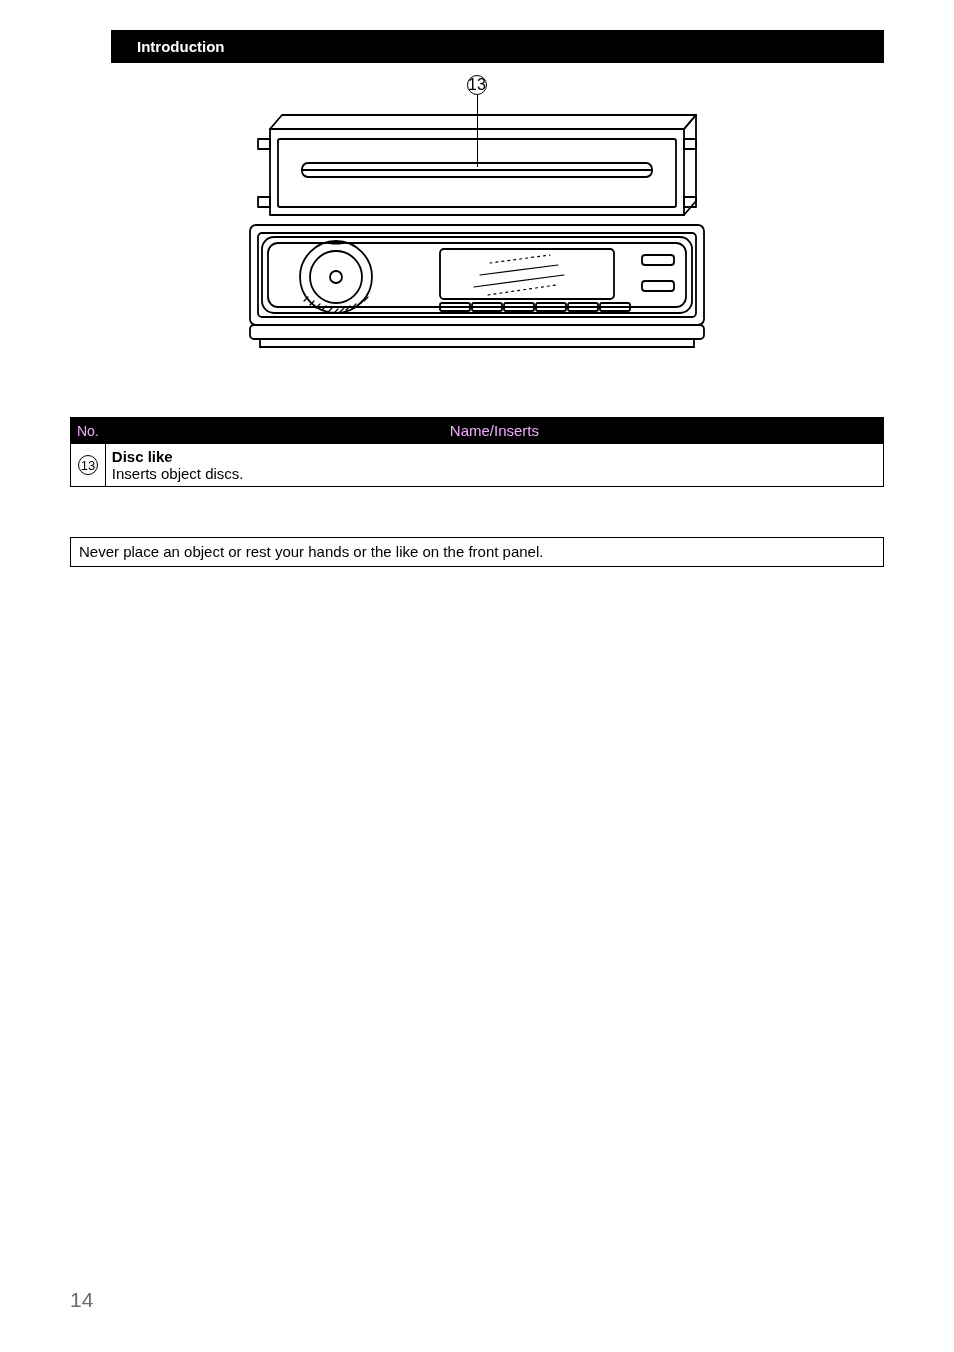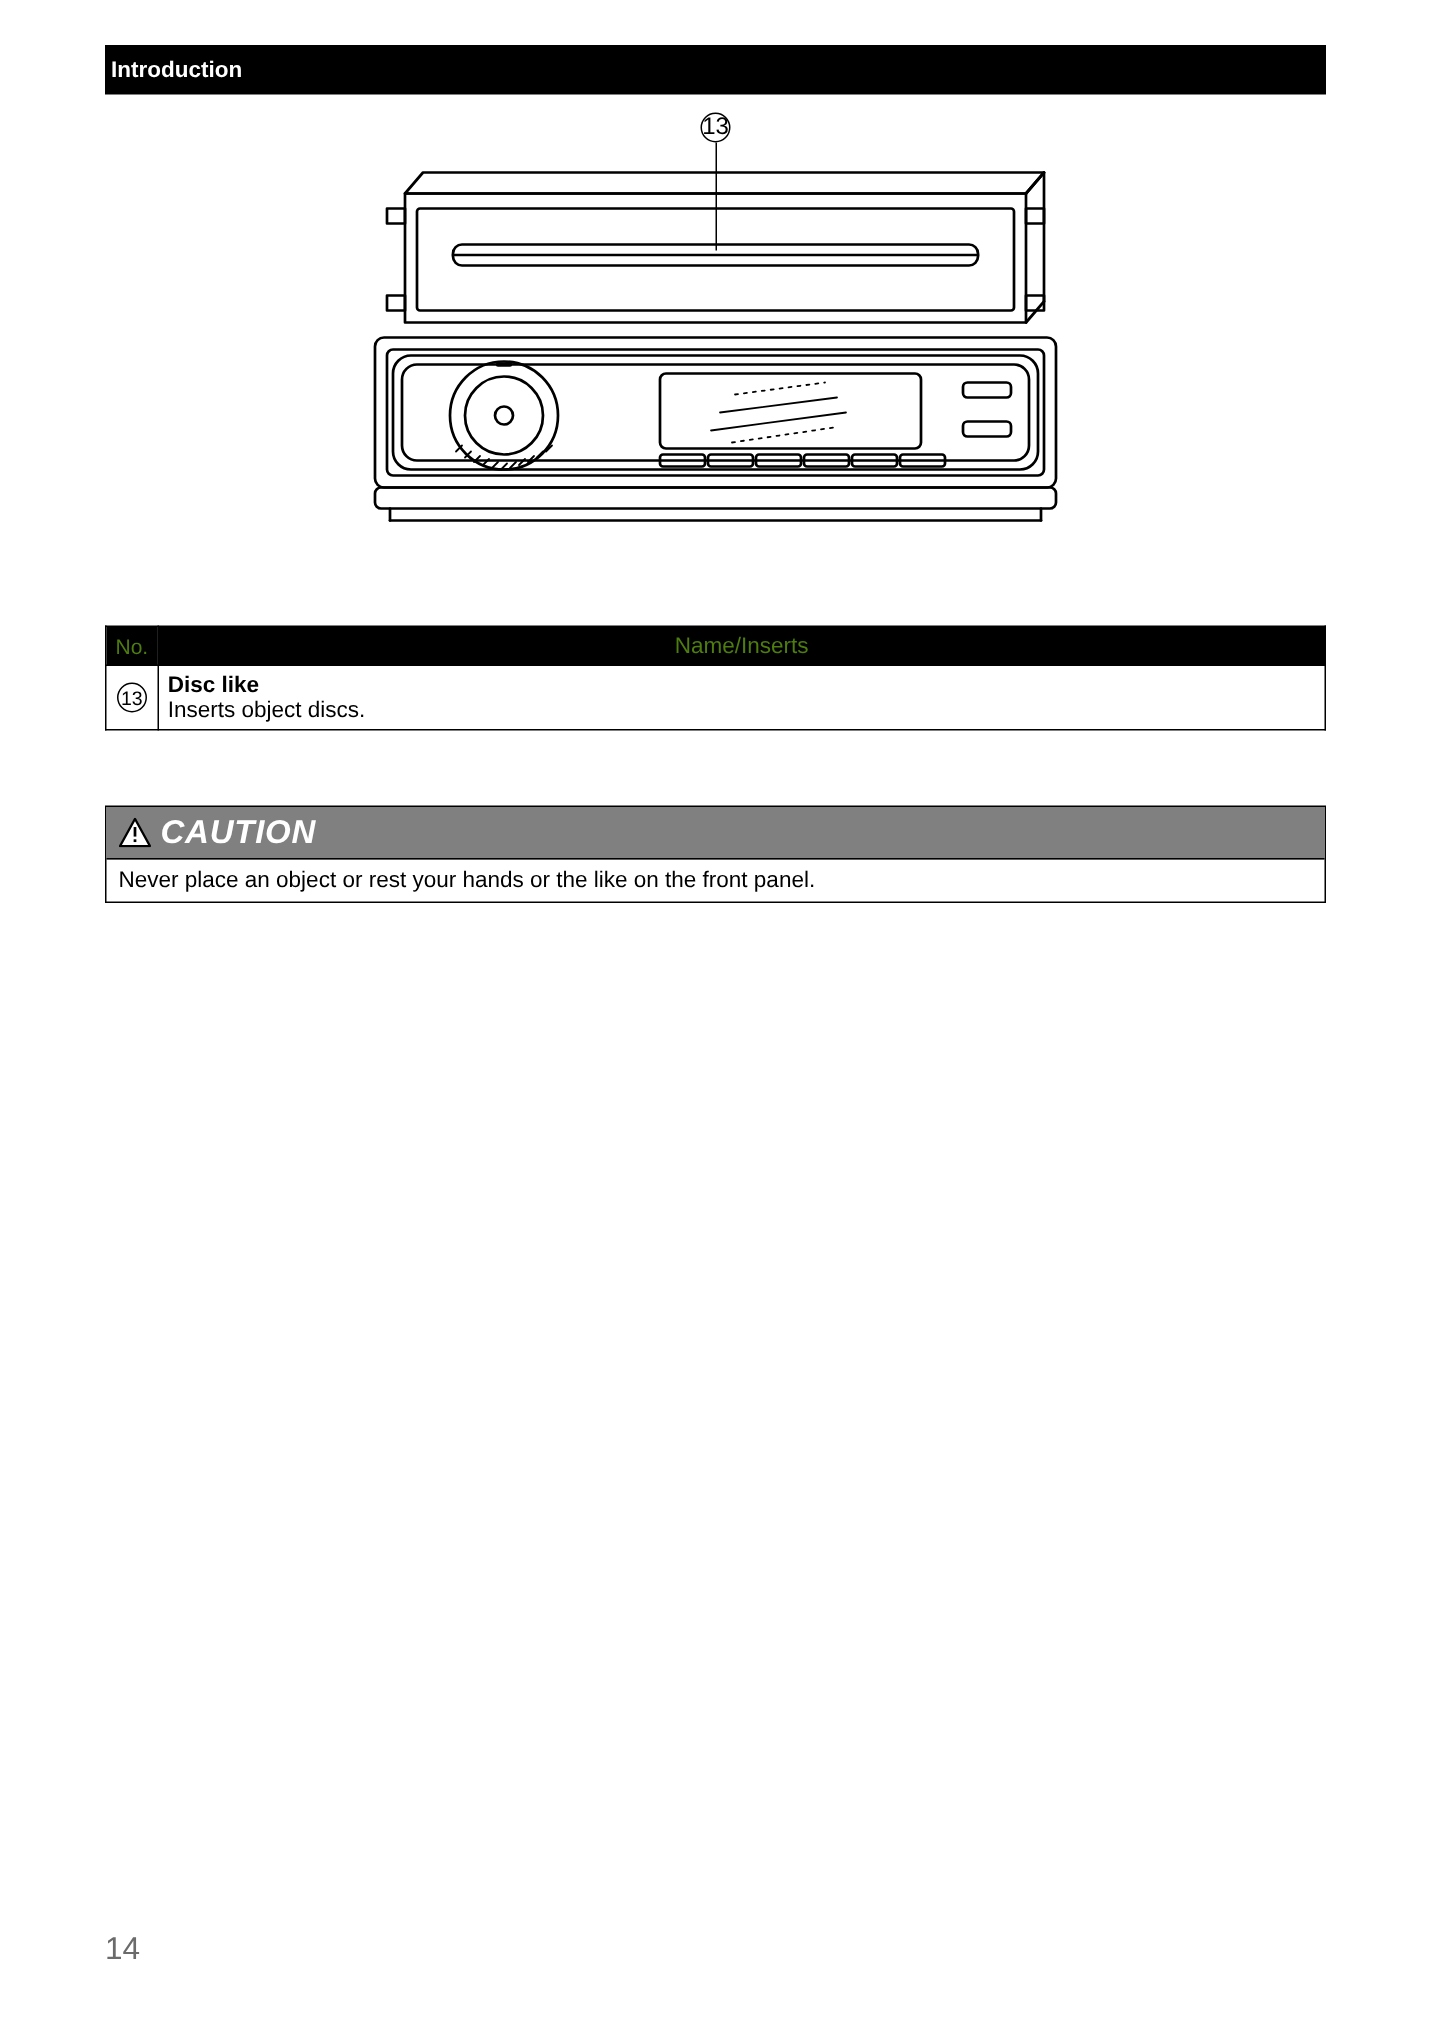--- a/index.html
+++ b/index.html
@@ -7,22 +7,23 @@
     font-family: Arial, Helvetica, sans-serif;
     background: #fff;
     width: 954px;
     height: 1352px;
     position: relative;
     padding: 30px 70px 40px 70px;
   }
   .header-band {
     background: #000;
     color: #fff;
-    padding: 8px 4px;
+    padding: 8px 26px;
     margin-bottom: 12px;
+    margin-left: 41px;
   }
   .header-title {
     font-weight: bold;
     font-size: 15px;
   }
   .diagram-wrap {
     width: 100%;
     display: flex;
     justify-content: center;
     margin: 0 0 42px 0;
@@ -67,21 +68,21 @@
 
   
   table.parts {
     width: 100%;
     border-collapse: collapse;
     border: 1px solid #000;
     font-size: 15px;
   }
   table.parts thead th {
     background: #000;
-    color: #4d7c0f;
+    color: #f0abfc;
     font-weight: normal;
     padding: 4px 6px;
     border: 1px solid #000;
   }
   table.parts thead th.no-col { width: 34px; font-size: 14px; }
   table.parts td {
     border: 1px solid #000;
     padding: 4px 6px;
     vertical-align: middle;
   }
@@ -239,24 +240,16 @@
       </td>
       <td>
         <div class="part-name">Disc like</div>
         <div class="part-desc">Inserts object discs.</div>
       </td>
     </tr>
   </tbody>
 </table>
 
 <div class="caution-box">
-  <div class="caution-head">
-    <svg class="warning-icon" viewBox="0 0 24 22">
-      <polygon points="12,1 23,21 1,21" fill="#fff" stroke="#000" stroke-width="1.6" stroke-linejoin="round"></polygon>
-      <rect x="11" y="7" width="2" height="7" fill="#000"></rect>
-      <rect x="11" y="16" width="2" height="2" fill="#000"></rect>
-    </svg>
-    <span class="caution-title">CAUTION</span>
-  </div>
   <div class="caution-body">Never place an object or rest your hands or the like on the front panel.</div>
 </div>
 
 <div class="page-num">14</div>
 
 </body></html>

